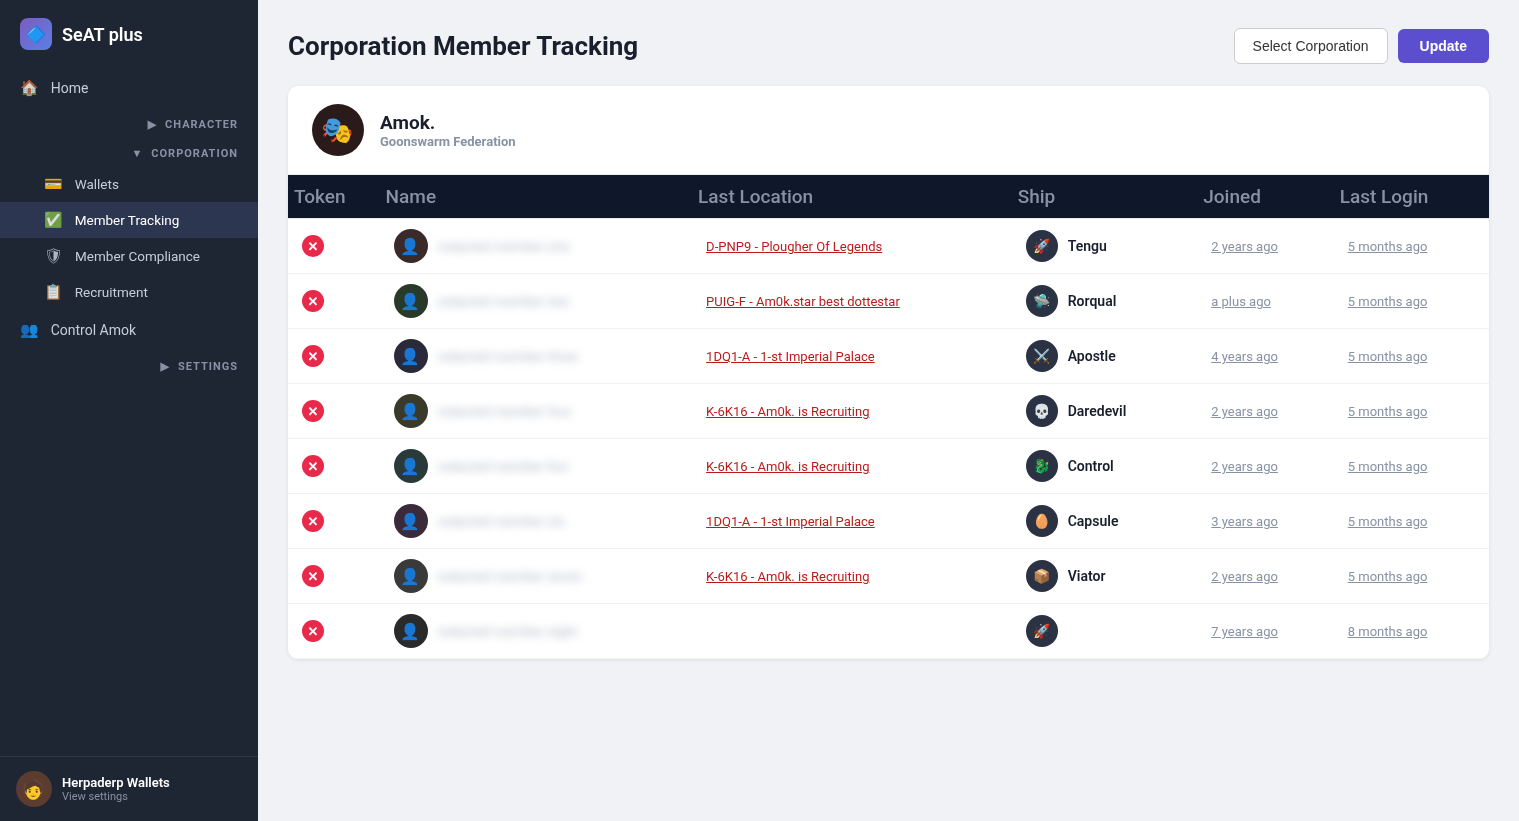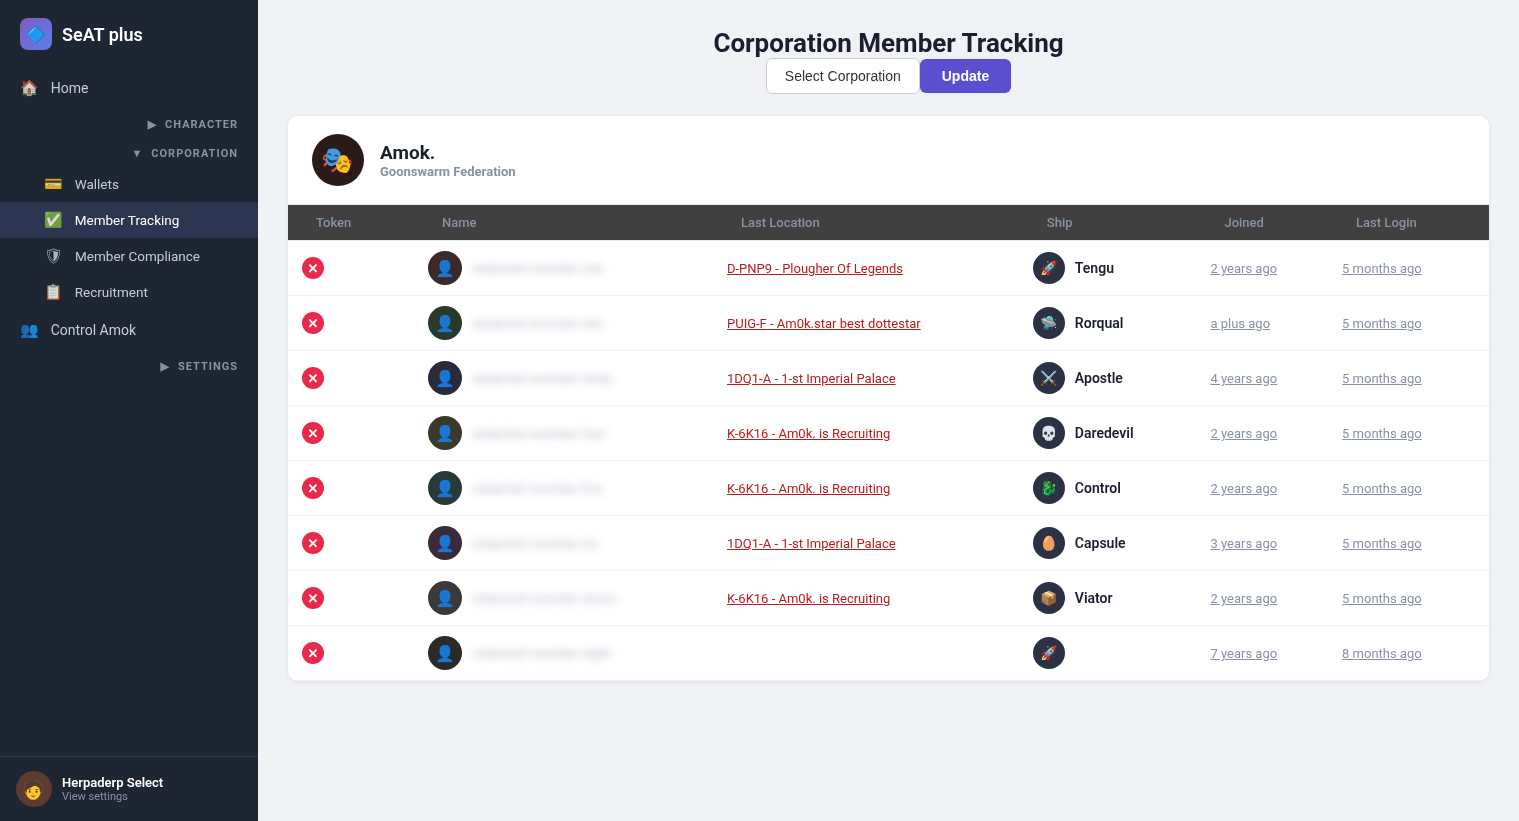--- a/index.html
+++ b/index.html
@@ -101,28 +101,27 @@
       flex-direction: column;
       overflow: hidden;
       padding: 28px 30px 20px 30px;
       background: #f0f2f5;
     }
     .page-header {
       display: flex;
       align-items: center;
       justify-content: space-between;
       margin-bottom: 22px;
-      flex-direction: column;
     }
     .page-title {
       font-size: 26px;
       font-weight: 700;
       color: #1a1f2e;
     }
-    .header-actions { display: flex; align-items: center; }
+    .header-actions { display: flex; gap: 10px; align-items: center; }
     .btn-select-corp {
       border: 1px solid #ccc;
       background: #fff;
       padding: 9px 18px;
       border-radius: 6px;
       font-size: 14px;
       cursor: pointer;
       color: #333;
     }
     .btn-update {
@@ -161,26 +160,26 @@
       font-size: 26px;
     }
     .corp-name { font-size: 19px; font-weight: 700; color: #1a1f2e; }
     .corp-alliance { font-size: 13px; color: #8892a4; font-weight: bold; }
 
     
     .table-wrap { overflow-y: auto; max-height: 490px; }
     table { width: 100%; border-collapse: collapse; font-size: 14px; }
     thead th {
       text-align: left;
-      padding: 10px 28px;
+      padding: 10px 6px;
       color: #8892a4;
       font-weight: 500;
-      font-size: 13px;
+      font-size: 19px;
       border-bottom: 1px solid #e8eaed;
-      background: #404040;
+      background: #0f172a;
       position: sticky;
       top: 0;
       z-index: 1;
     }
     tbody tr { border-bottom: 1px solid #f0f2f5; }
     tbody td { padding: 10px 14px; vertical-align: middle; color: #3a4050; }
 
     .token-icon {
       width: 22px;
       height: 22px;
@@ -275,21 +274,21 @@
 
     <div class="nav-section-header">
       <span class="chevron">▶</span>
       <span>SETTINGS</span>
     </div>
   </nav>
 
   <div class="sidebar-footer">
     <div class="avatar-circle">🧑</div>
     <div>
-      <div class="footer-name">Herpaderp Select</div>
+      <div class="footer-name">Herpaderp Wallets</div>
       <div class="footer-sub">View settings</div>
     </div>
   </div>
 </aside>
 
 <main class="main">
   <div class="page-header">
     <h1 class="page-title">Corporation Member Tracking</h1>
     <div class="header-actions">
       <button class="btn-select-corp">Select Corporation</button>

